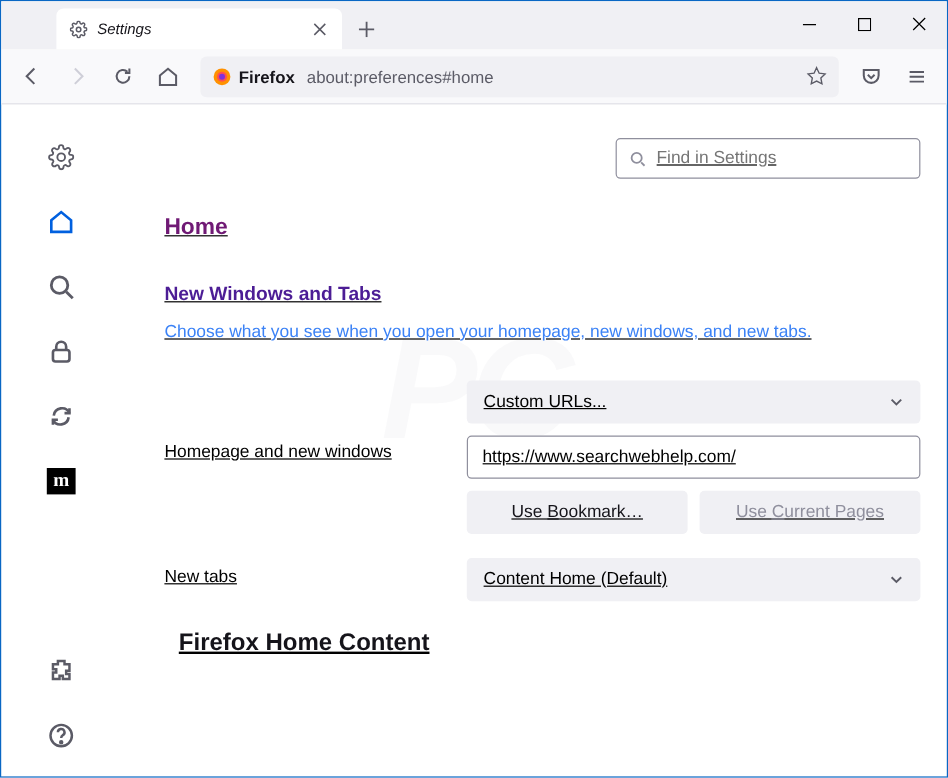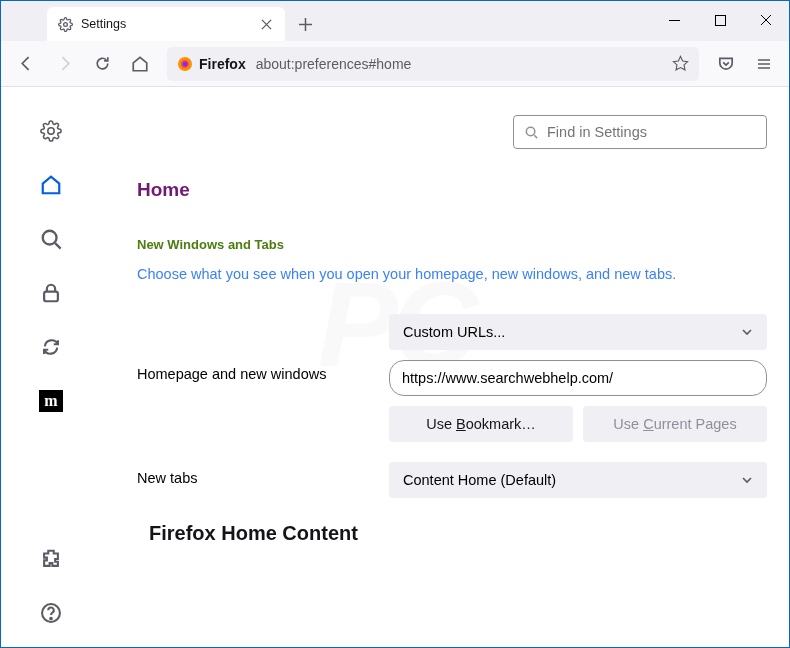--- a/index.html
+++ b/index.html
@@ -1,52 +1,52 @@
 <!DOCTYPE html>
 <html><head>
 <meta charset="utf-8">
 <style>
 * { box-sizing: border-box; margin: 0; padding: 0; font-family: "Segoe UI", Arial, sans-serif; }
 body { width: 790px; height: 648px; background: #fff; border: 1px solid #0967c4; overflow: hidden; position: relative; }
 .titlebar { height: 40px; background: #f0f0f4; display: flex; align-items: flex-end; position: relative; }
 .tab { background: #fff; height: 34px; margin-left: 46px; width: 238px; border-radius: 6px 6px 0 0; display: flex; align-items: center; padding: 0 10px; gap: 8px; position: relative; }
 .tab-icon { width: 16px; height: 16px; display: flex; align-items: center; justify-content: center; }
-.tab-title { font-size: 12.5px; color: #15141a; flex: 1; }
+.tab-title { font-size: 12.5px; color: #15141a; flex: 1; font-style: italic; }
 .tab-close { width: 18px; height: 18px; display: flex; align-items: center; justify-content: center; color: #5b5b66; cursor: pointer; }
 .newtab { width: 30px; height: 30px; display: flex; align-items: center; justify-content: center; margin-left: 5px; color: #5b5b66; cursor: pointer; margin-bottom: 2px; }
 .win-controls { position: absolute; right: 0; top: 0; display: flex; height: 38px; }
 .win-btn { width: 46px; display: flex; align-items: center; justify-content: center; color: #000; cursor: pointer; }
 .toolbar { height: 46px; background: #f9f9fb; display: flex; align-items: center; padding: 0 8px; gap: 4px; border-bottom: 1px solid #e0e0e6; }
 .tb-btn { width: 34px; height: 34px; display: flex; align-items: center; justify-content: center; border-radius: 4px; color: #5b5b66; cursor: pointer; }
 .tb-btn.disabled { color: #cfcfd8; }
 .urlbar { flex: 1; height: 34px; background: #f0f0f4; border-radius: 5px; display: flex; align-items: center; padding: 0 10px; gap: 10px; margin: 0 6px; }
 .url-identity { display: flex; align-items: center; gap: 6px; font-weight: bold; }
 .url-ff-icon { width: 16px; height: 16px; }
 .url-ff-label { font-size: 14px; color: #15141a; }
 .url-text { font-size: 14px; color: #5b5b66; flex: 1; }
 .content { display: flex; height: calc(100% - 86px); }
 .sidebar { width: 100px; padding-top: 28px; display: flex; flex-direction: column; align-items: center; gap: 22px; }
 .sb-item { width: 32px; height: 32px; display: flex; align-items: center; justify-content: center; color: #5b5b66; cursor: pointer; border-radius: 4px; }
 .sb-item.active { color: #0060df; }
 .sb-m { width: 24px; height: 22px; background: #000; color: #fff; font-weight: bold; font-size: 16px; display: flex; align-items: center; justify-content: center; font-family: Georgia, serif; }
-.main { flex: 1; padding: 28px 22px 0 36px; position: relative; overflow: hidden; }
+.main { flex: 1; padding: 28px 22px 0 36px; position: relative; overflow: hidden; text-decoration: underline; }
 .topbar { display: flex; justify-content: flex-end; margin-bottom: 30px; }
 .search-settings { width: 254px; height: 34px; border: 1px solid #8f8f9d; border-radius: 4px; display: flex; align-items: center; padding: 0 10px; gap: 8px; color: #5b5b66; }
 .search-settings input { border: none; outline: none; font-size: 14.5px; flex: 1; background: transparent; }
 .heading-row { display: flex; align-items: center; justify-content: space-between; margin-bottom: 36px; }
 .h-title { font-size: 19px; font-weight: 600; color: #701a75; }
 .btn-gray { background: #f0f0f4; border: none; border-radius: 4px; height: 34px; padding: 0 16px; font-size: 14.5px; color: #15141a; cursor: pointer; }
 .btn-gray.disabled { color: #8f8f9d; }
-.section-title { font-size: 13px; font-weight: 700; color: #4d7c0f; margin-bottom: 12px; }
+.section-title { font-size: 16px; font-weight: 700; color: #4c1d95; margin-bottom: 12px; }
 .section-desc { font-size: 14.5px; color: #3b82f6; margin-bottom: 28px; line-height: 1.5; }
 .form-row { display: flex; align-items: flex-start; margin-bottom: 20px; gap: 20px; }
 .form-label { width: 232px; font-size: 14.5px; color: #000000; padding-top: 8px; }
 .form-controls { flex: 1; display: flex; flex-direction: column; gap: 10px; }
 .dropdown { height: 36px; background: #f0f0f4; border-radius: 4px; display: flex; align-items: center; justify-content: space-between; padding: 0 14px; font-size: 14.5px; cursor: pointer; }
-.text-input { height: 36px; border: 1px solid #8f8f9d; border-radius: 15px; padding: 12px 12px; font-size: 14.5px; outline: none; width: 100%; }
+.text-input { height: 36px; border: 1px solid #8f8f9d; border-radius: 4px; padding: 12px 12px; font-size: 14.5px; outline: none; width: 100%; }
 .btn-row { display: flex; gap: 10px; }
 .btn-row .btn-gray { flex: 1; height: 36px; }
 .content-section-title { font-size: 20px; font-weight: 700; color: #15141a; margin-top: 24px; margin-left: 12px; }
 .watermark { position: absolute; top: 50%; left: 50%; transform: translate(-50%, -50%); font-size: 120px; font-weight: 700; color: rgba(200,200,210,0.11); letter-spacing: -6px; pointer-events: none; z-index: 0; font-style: italic; }
 .main > * { position: relative; z-index: 1; }
 svg { display: block; }
 </style>
 </head>
 <body>
 

